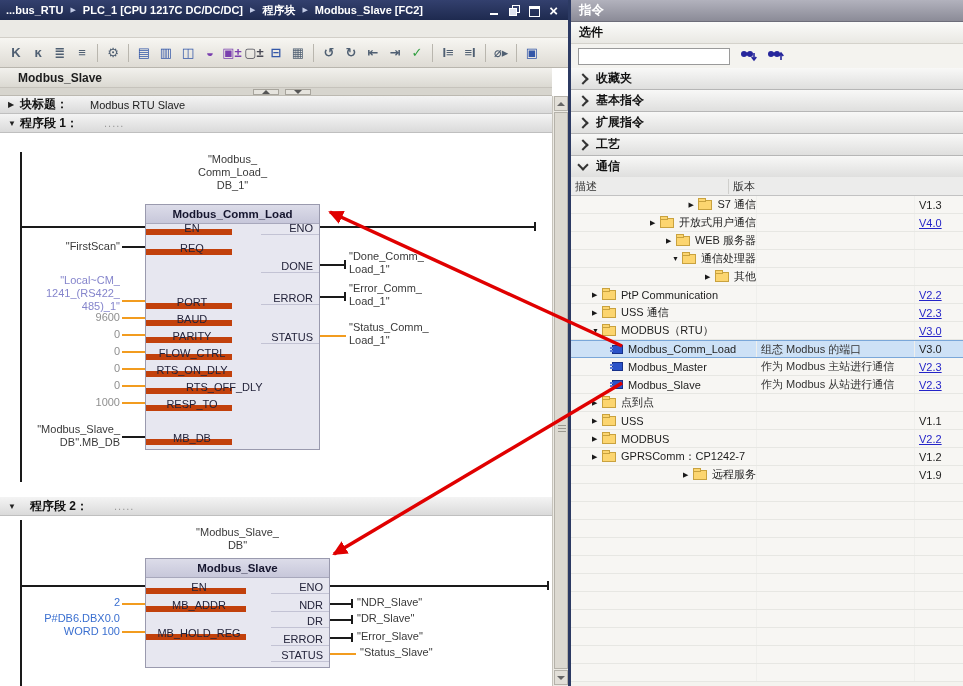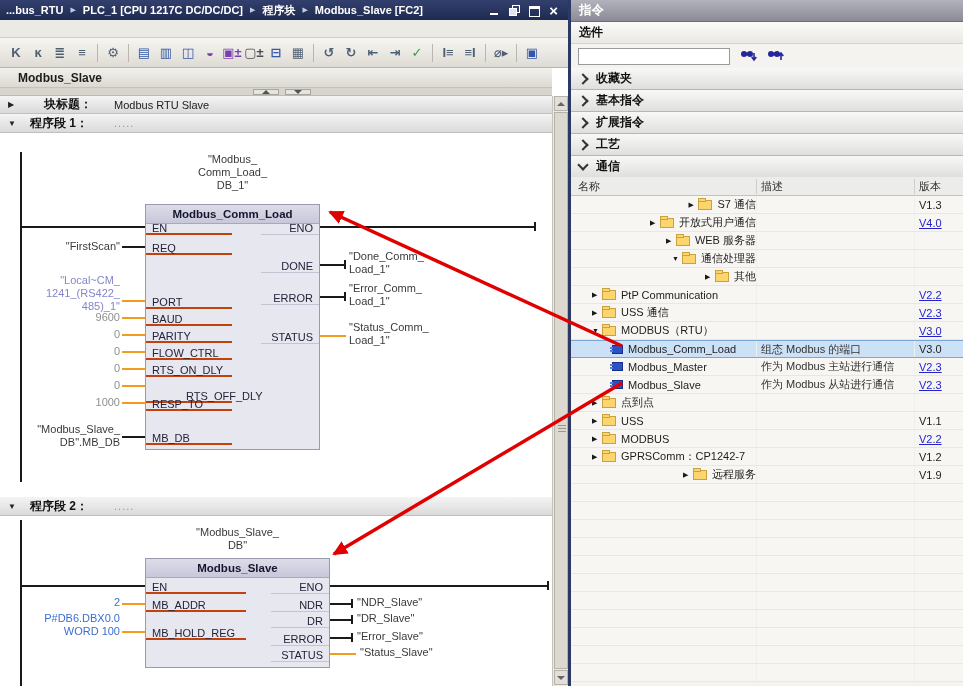--- a/index.html
+++ b/index.html
@@ -33,33 +33,33 @@
   #splitstrip{left:0;top:88px;width:552px;height:8px;background:#d7d5ce;border-bottom:1px solid #bcb9b1;box-sizing:border-box;}
   .splitbtn{position:absolute;top:1px;width:26px;height:6px;background:#e6e4de;border:1px solid #a8a59d;box-sizing:border-box;}
   .tri-up{position:absolute;left:50%;top:50%;transform:translate(-50%,-50%);width:0;height:0;
           border-left:4px solid transparent;border-right:4px solid transparent;border-bottom:4px solid #555;}
   .tri-down{position:absolute;left:50%;top:50%;transform:translate(-50%,-50%);width:0;height:0;
           border-left:4px solid transparent;border-right:4px solid transparent;border-top:4px solid #555;}
   
   .band{left:0;width:552px;background:linear-gradient(#f4f4f4,#dadada);border-bottom:1px solid #bfbfbf;
         box-sizing:border-box;display:flex;align-items:center;}
   .band .arr{font-size:8px;color:#222;margin-left:8px;width:12px;}
-  .band .btitle{font-weight:bold;font-size:12px;color:#111;margin-left:24px;}
+  .band .btitle{font-weight:bold;font-size:12px;color:#111;}
   .band .bval{font-size:11px;color:#222;margin-left:22px;}
   .band .bdots{font-size:11px;color:#999;margin-left:26px;letter-spacing:1px;}
   
   .wire{position:absolute;height:2px;background:#1a1a1a;}
   .wire-o{position:absolute;height:2px;background:#f29c1f;}
   .tick{position:absolute;width:2px;height:9px;background:#1a1a1a;}
   .rail{position:absolute;width:2px;background:#1a1a1a;}
   .fblock{position:absolute;background:#e7e7f0;border:1px solid #9a9aae;box-sizing:border-box;}
   .fbhead{height:18px;background:linear-gradient(#dcdce9,#c7c7da);border-bottom:1px solid #a8a8bc;
           display:flex;align-items:center;justify-content:center;font-weight:bold;font-size:11.5px;color:#15152e;}
   .pin{position:absolute;height:14px;line-height:14px;font-size:11px;color:#23233a;}
-  .pin-l{left:0;padding-left:6px;width:86px;border-bottom:2px solid #c2410c;box-sizing:border-box;}
+  .pin-l{left:0;padding-left:6px;width:86px;border-bottom:6px solid #c2410c;box-sizing:border-box;text-align:center;}
   .pin-r{right:0;padding-right:6px;width:58px;text-align:right;border-bottom:1px solid #c3c3d4;box-sizing:border-box;}
   .val{position:absolute;width:120px;text-align:right;font-size:11px;line-height:13px;}
   .olabel{position:absolute;width:130px;text-align:left;font-size:11px;line-height:13px;color:#3a3a3a;}
   .instlabel{position:absolute;text-align:center;font-size:11px;line-height:13px;color:#3a3a3a;}
   .c-tag{color:#3a3a3a;} .c-num{color:#8f8f8f;} .c-hw{color:#8585cc;} .c-blue{color:#3a6fd0;}
   
   #vscroll{left:552px;top:96px;width:16px;height:590px;background:#eceae4;border-left:1px solid #c6c3bb;box-sizing:border-box;}
   .sbtn{position:absolute;left:1px;width:14px;height:15px;background:#e2dfd8;border:1px solid #b5b2aa;box-sizing:border-box;}
   #sthumb{position:absolute;left:1px;top:16px;width:14px;height:557px;background:#dcd9d1;border:1px solid #b5b2aa;box-sizing:border-box;}
   .grip{position:absolute;left:3px;width:8px;height:1px;background:#9a978f;}
@@ -171,21 +171,21 @@
   </div>
 
   <div class="abs band" style="top:96px;height:18px;">
     <span class="arr">▶</span>
     <span class="btitle">块标题：</span>
     <span class="bval">Modbus RTU Slave</span>
   </div>
 
   <div class="abs band" style="top:114px;height:19px;">
     <span class="arr">▼</span>
-    <span class="btitle" style="margin-left:10px;">程序段 1：</span>
+    <span class="btitle" style="">程序段 1：</span>
     <span class="bdots">.....</span>
   </div>
 
   <div class="abs rail" style="left:20px;top:152px;height:330px;"></div>
   <div class="abs wire" style="left:22px;top:226px;width:123px;"></div>
 
   <div class="abs instlabel" style="left:145px;top:153px;width:175px;">
     <div>"Modbus_</div>
     <div>Comm_Load_</div>
     <div>DB_1"</div>
@@ -193,21 +193,21 @@
 
   <div class="fblock" style="left:145px;top:204px;width:175px;height:246px;">
     <div class="fbhead">Modbus_Comm_Load</div>
     <span class="pin pin-l" style="top:16px;">EN</span>
     <span class="pin pin-l" style="top:36px;">REQ</span>
     <span class="pin pin-l" style="top:90px;">PORT</span>
     <span class="pin pin-l" style="top:107px;">BAUD</span>
     <span class="pin pin-l" style="top:124px;">PARITY</span>
     <span class="pin pin-l" style="top:141px;">FLOW_CTRL</span>
     <span class="pin pin-l" style="top:158px;">RTS_ON_DLY</span>
-    <span class="pin pin-l" style="top:184px;padding-left:40px;">RTS_OFF_DLY</span>
+    <span class="pin pin-l" style="top:175px;padding-left:40px;">RTS_OFF_DLY</span>
     <span class="pin pin-l" style="top:192px;">RESP_TO</span>
     <span class="pin pin-l" style="top:226px;">MB_DB</span>
     <span class="pin pin-r" style="top:16px;">ENO</span>
     <span class="pin pin-r" style="top:54px;">DONE</span>
     <span class="pin pin-r" style="top:86px;">ERROR</span>
     <span class="pin pin-r" style="top:125px;">STATUS</span>
   </div>
 
   <div class="abs val c-tag" style="left:0;top:240px;">"FirstScan"</div>
   <div class="abs wire" style="left:122px;top:246px;width:23px;"></div>
@@ -359,21 +359,20 @@
       </div>
     <div class="acc" style="top:134px;">
         <span class="chev"></span>
         <span class="aclabel">工艺</span>
       </div>
     <div class="acc" style="top:156px;">
         <span class="chev down"></span>
         <span class="aclabel">通信</span>
       </div>
     <div id="colhead">
-      <span class="ch ch1">名称</span>
       <span class="ch ch2">描述</span>
       <span class="ch ch3">版本</span>
     </div>
     <div id="tree">
         <div class="trow">
           <span class="ncell l1">
             <span class="tarr">▶</span>
             <span class="fico"></span>
             <span class="tlabel">S7 通信</span>
           </span>

